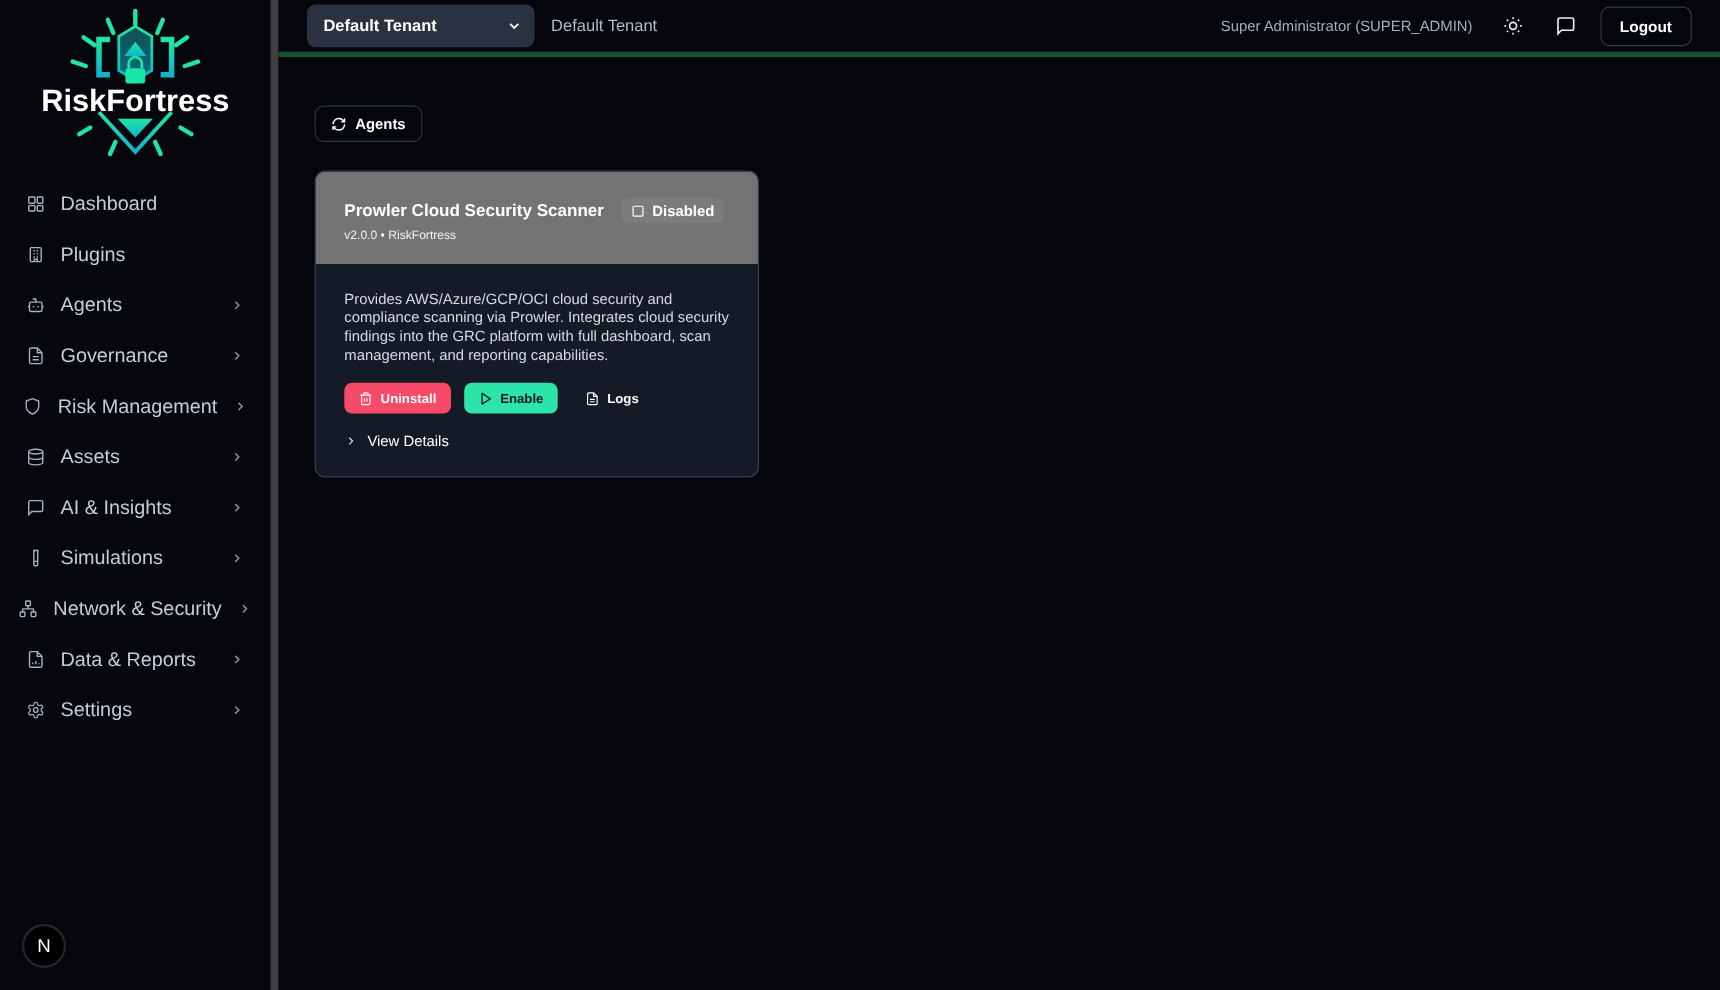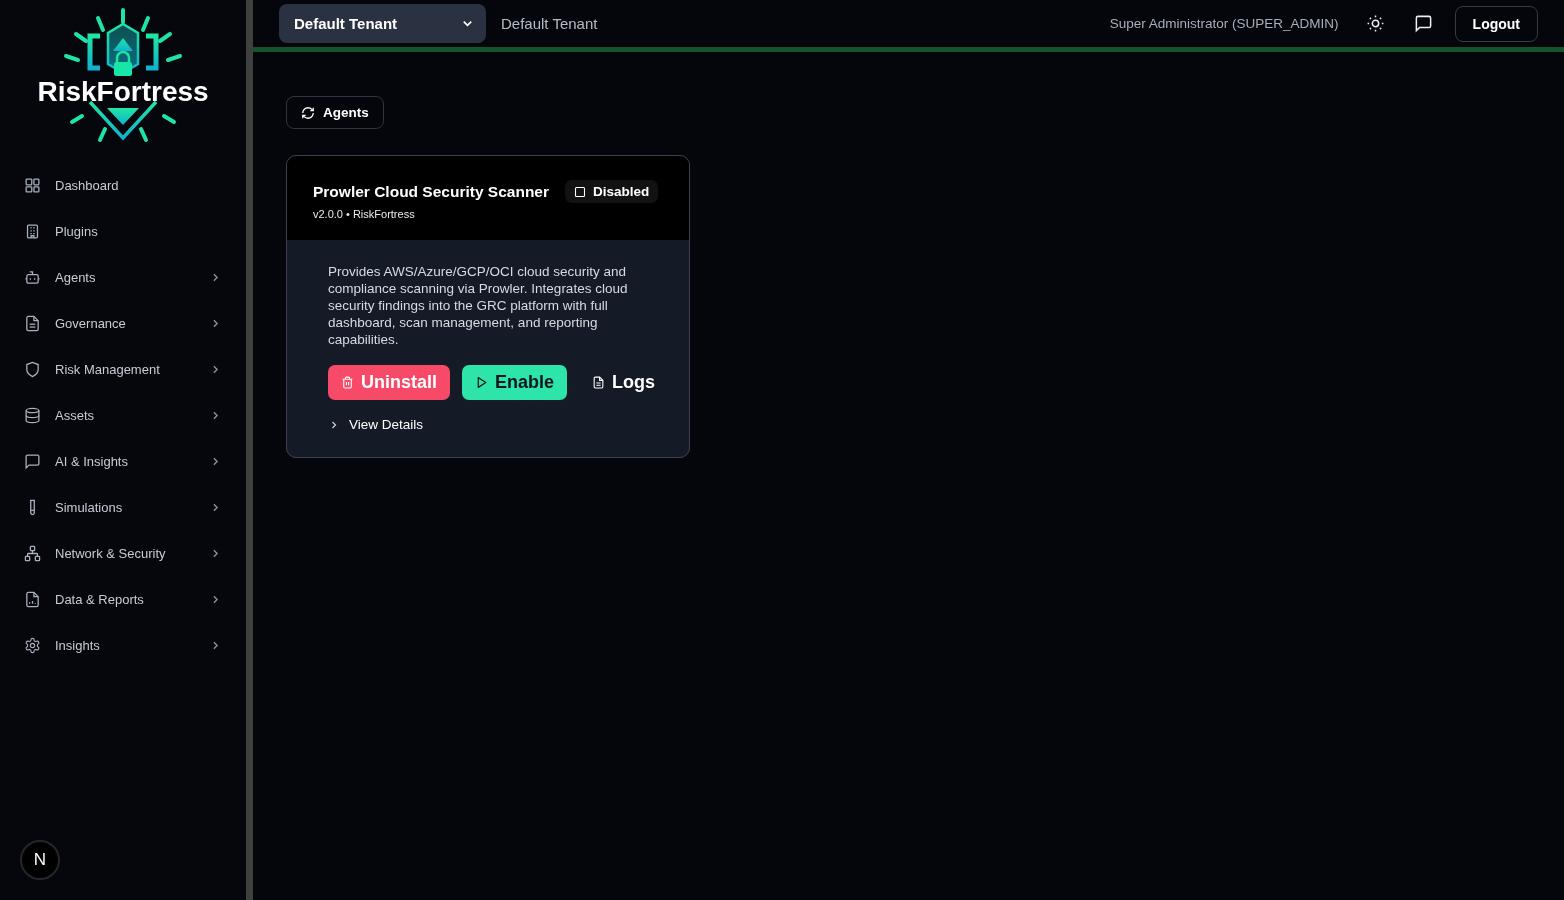--- a/index.html
+++ b/index.html
@@ -13,21 +13,21 @@
   
   .sidebar {
     width:253px; min-width:253px; height:900px;
     background:#06070d; border-right:7px solid #404040;
     display:flex; flex-direction:column; position:relative;
   }
   .logo-wrap { height:158px; display:flex; align-items:center; justify-content:center; }
   .nav { padding:4px 0 0 0; }
   .nav-item {
     display:flex; align-items:center; gap:14px; height:46px;
-    padding:0 24px; color:#c6ccd6; font-size:13px; cursor:pointer;
+    padding:0 24px; color:#c6ccd6; font-size:18px; cursor:pointer;justify-content:center;
   }
   .nav-icon { width:17px; height:17px; color:#a9b0be; flex:none; }
   .nav-label { flex:1; white-space:nowrap; }
   .chev { width:13px; height:13px; color:#8f96a5; flex:none; }
   .avatar {
     position:absolute; left:20px; bottom:20px; width:40px; height:40px;
     border-radius:50%; background:#000; border:2px solid #25262e;
     display:flex; align-items:center; justify-content:center;
     color:#fff; font-size:17px; font-weight:500; cursor:pointer;
   }
@@ -68,35 +68,35 @@
     display:inline-flex; align-items:center; gap:8px; background:transparent;
     border:1px solid #2e3440; border-radius:8px; color:#fff; font-weight:700;
     font-size:13.5px; padding:8px 14px; margin-top:16px; font-family:inherit; cursor:pointer;
   }
   .refresh-btn svg { width:14px; height:14px; }
   
   .plugin-card {
     width:404px; margin-top:26px; border:1px solid #3c4250; border-radius:10px;
     background:#141a26; overflow:hidden;
   }
-  .card-head { background:#000000; padding:24px 26px 20px; }
+  .card-head { background:#737373; padding:24px 26px 20px; }
   .card-title-row { display:flex; align-items:center; }
   .plugin-name { font-size:15.5px; font-weight:700; color:#fff; }
   .status-badge {
     display:inline-flex; align-items:center; gap:7px; color:#fff; font-weight:700;
     font-size:13.5px; padding:4px 9px; border-radius:7px;
     background:rgba(255,255,255,0.07); margin-left:16px;
   }
   .status-badge svg { width:12px; height:12px; }
   .version-line { margin-top:5px; color:rgba(255,255,255,0.92); font-size:11px; }
-  .card-body { padding:23px 41px 25px; }
+  .card-body { padding:23px 26px 25px; }
   .plugin-desc { margin:0; color:#d7dbe1; font-size:13.5px; line-height:1.26; }
   .actions { display:flex; align-items:center; margin-top:17px; }
   .btn { display:inline-flex; align-items:center; gap:7px; border:none; border-radius:7px;
-         font-weight:700; font-size:18px; padding:7px 13px; font-family:inherit; cursor:pointer; }
+         font-weight:700; font-size:12px; padding:7px 13px; font-family:inherit; cursor:pointer; }
   .btn svg { width:13px; height:13px; }
   .btn-uninstall { background:#f74a68; color:#fff; }
   .btn-enable { background:#2de5a9; color:#0d1520; margin-left:12px; }
   .btn-logs { background:transparent; color:#fff; margin-left:12px; }
   .view-details {
     display:flex; align-items:center; gap:9px; margin-top:17px;
     color:#fff; font-size:13.5px; font-weight:500; cursor:pointer;text-align:center;
   }
   .view-details svg { width:12px; height:12px; color:#cfd4db; }
 </style>
@@ -244,21 +244,21 @@
       <span class="nav-label">Data &amp; Reports</span>
       <svg class="chev" viewBox="0 0 24 24" fill="none" stroke="currentColor" stroke-width="2.4">
           <polyline points="9 18 15 12 9 6"></polyline>
         </svg>
     </div>
     <div class="nav-item">
       <svg class="nav-icon" viewBox="0 0 24 24" fill="none" stroke="currentColor" stroke-width="1.6">
           <path d="M12.22 2h-.44a2 2 0 0 0-2 2v.18a2 2 0 0 1-1 1.73l-.43.25a2 2 0 0 1-2 0l-.15-.08a2 2 0 0 0-2.73.73l-.22.38a2 2 0 0 0 .73 2.73l.15.1a2 2 0 0 1 1 1.72v.51a2 2 0 0 1-1 1.74l-.15.09a2 2 0 0 0-.73 2.73l.22.38a2 2 0 0 0 2.73.73l.15-.08a2 2 0 0 1 2 0l.43.25a2 2 0 0 1 1 1.73V20a2 2 0 0 0 2 2h.44a2 2 0 0 0 2-2v-.18a2 2 0 0 1 1-1.73l.43-.25a2 2 0 0 1 2 0l.15.08a2 2 0 0 0 2.73-.73l.22-.39a2 2 0 0 0-.73-2.73l-.15-.08a2 2 0 0 1-1-1.74v-.5a2 2 0 0 1 1-1.74l.15-.09a2 2 0 0 0 .73-2.73l-.22-.38a2 2 0 0 0-2.73-.73l-.15.08a2 2 0 0 1-2 0l-.43-.25a2 2 0 0 1-1-1.73V4a2 2 0 0 0-2-2z"></path>
           <circle cx="12" cy="12" r="3"></circle>
         </svg>
-      <span class="nav-label">Insights</span>
+      <span class="nav-label">Settings</span>
       <svg class="chev" viewBox="0 0 24 24" fill="none" stroke="currentColor" stroke-width="2.4">
           <polyline points="9 18 15 12 9 6"></polyline>
         </svg>
     </div>
   </nav>
 
   <div class="avatar">
     <span>N</span>
   </div>
 </aside>

